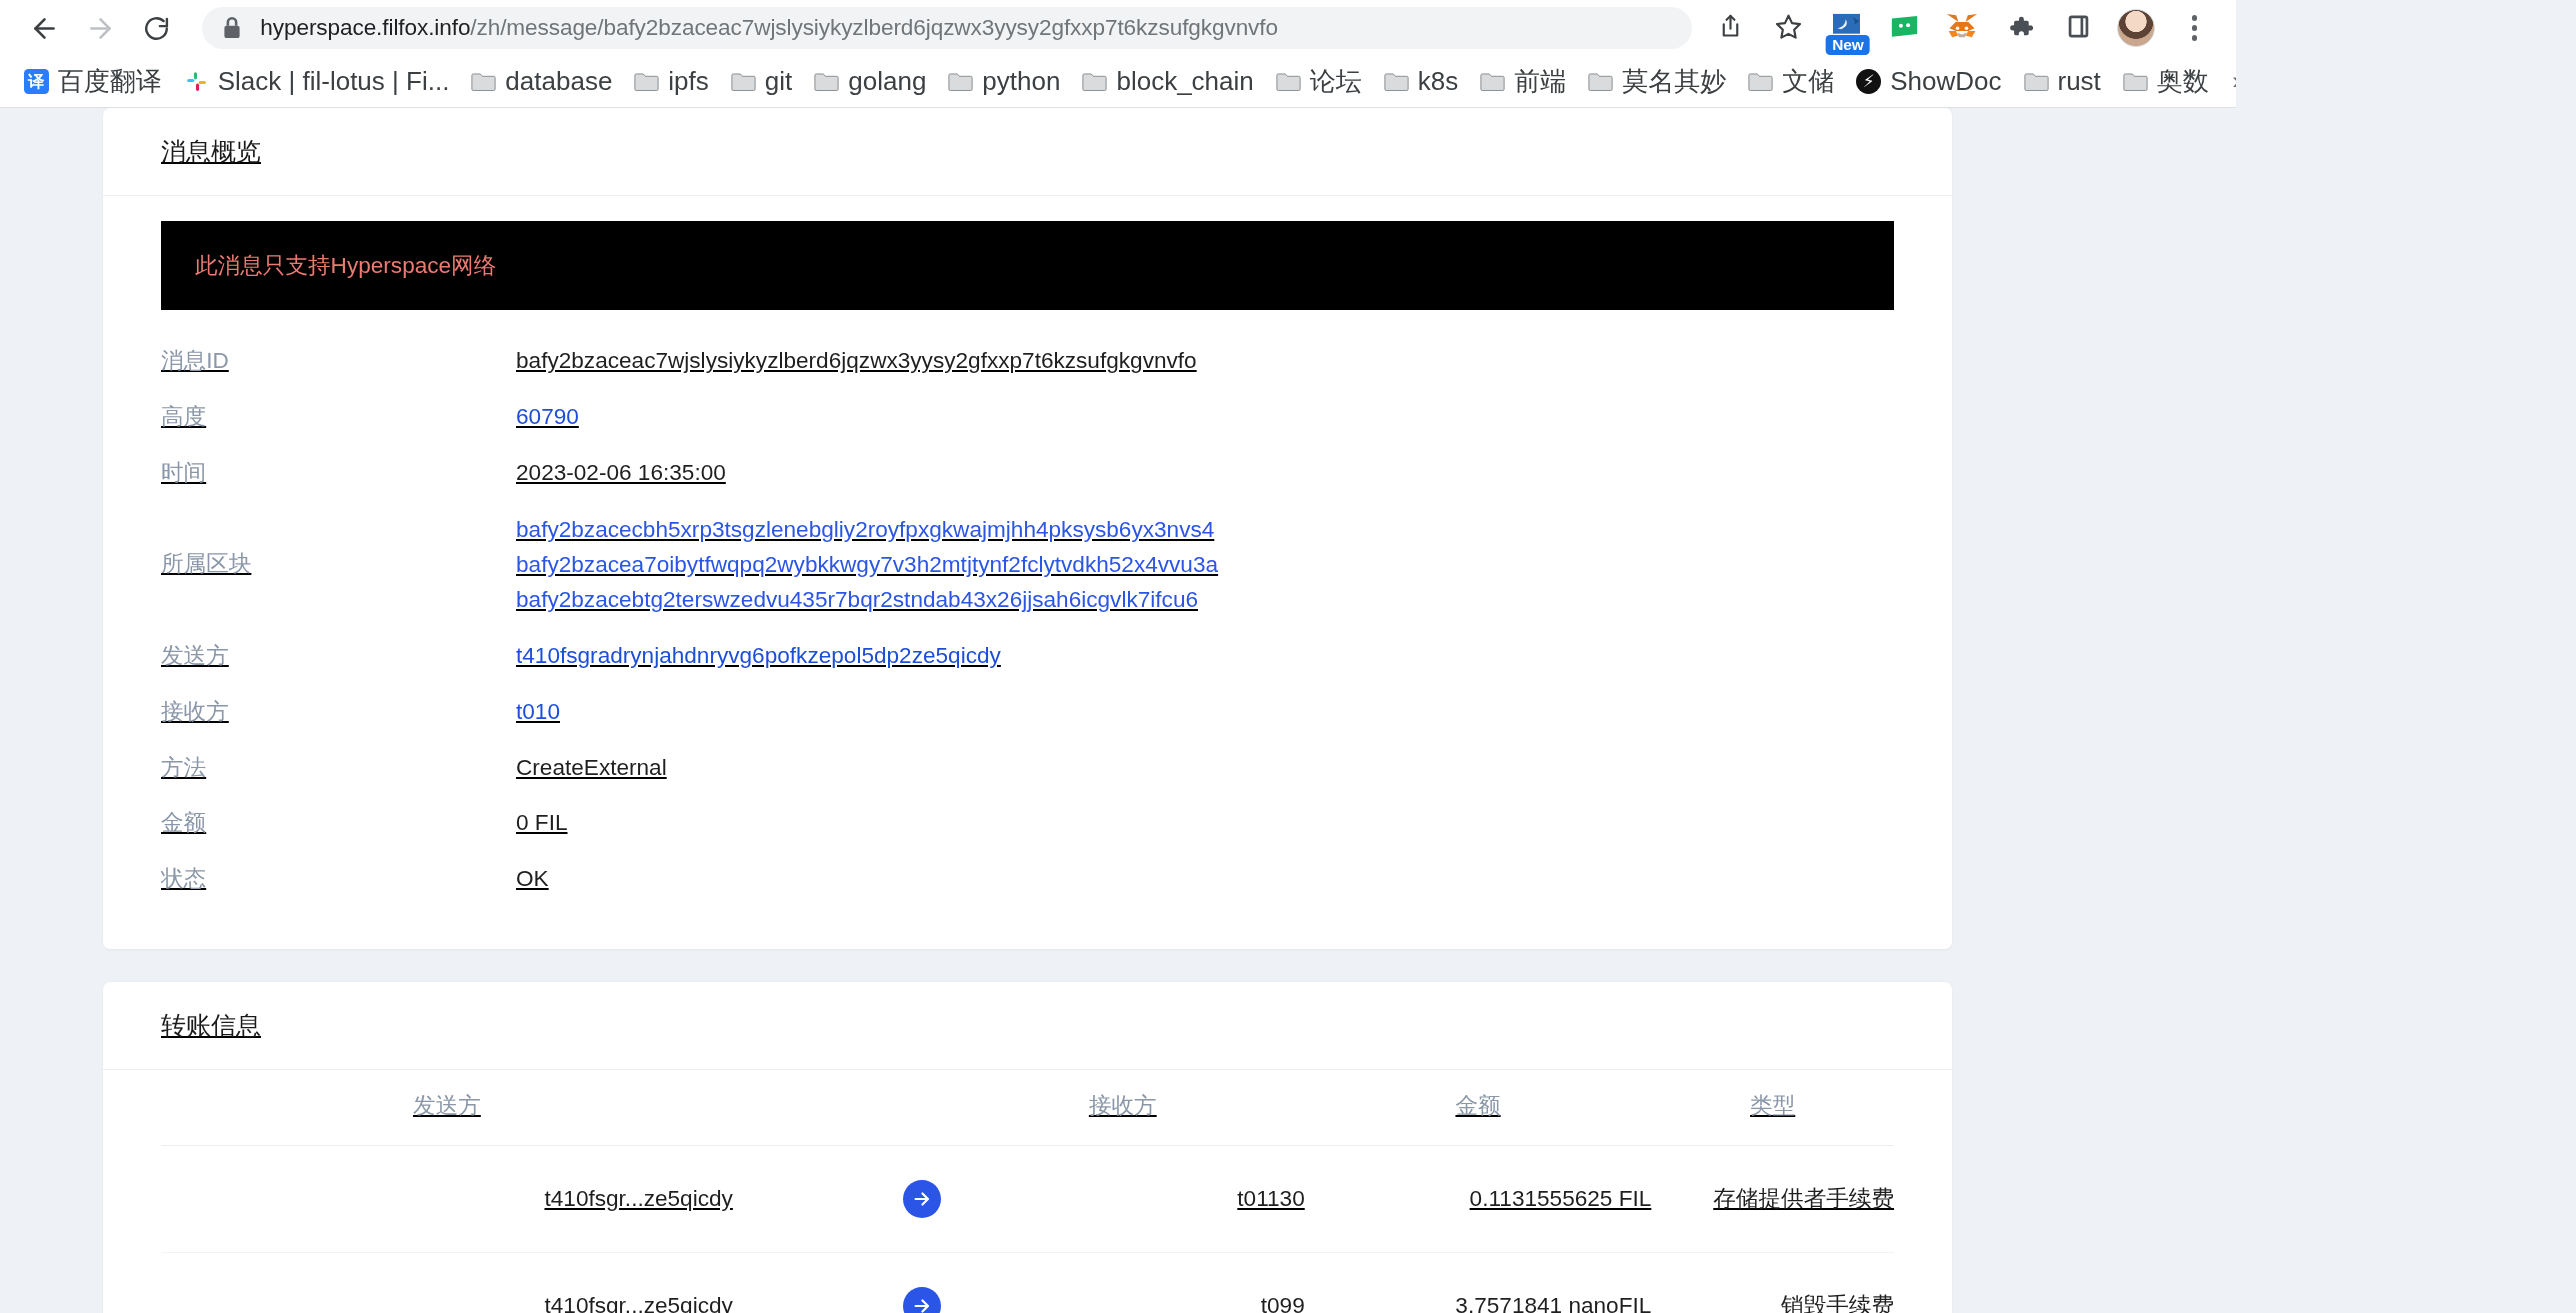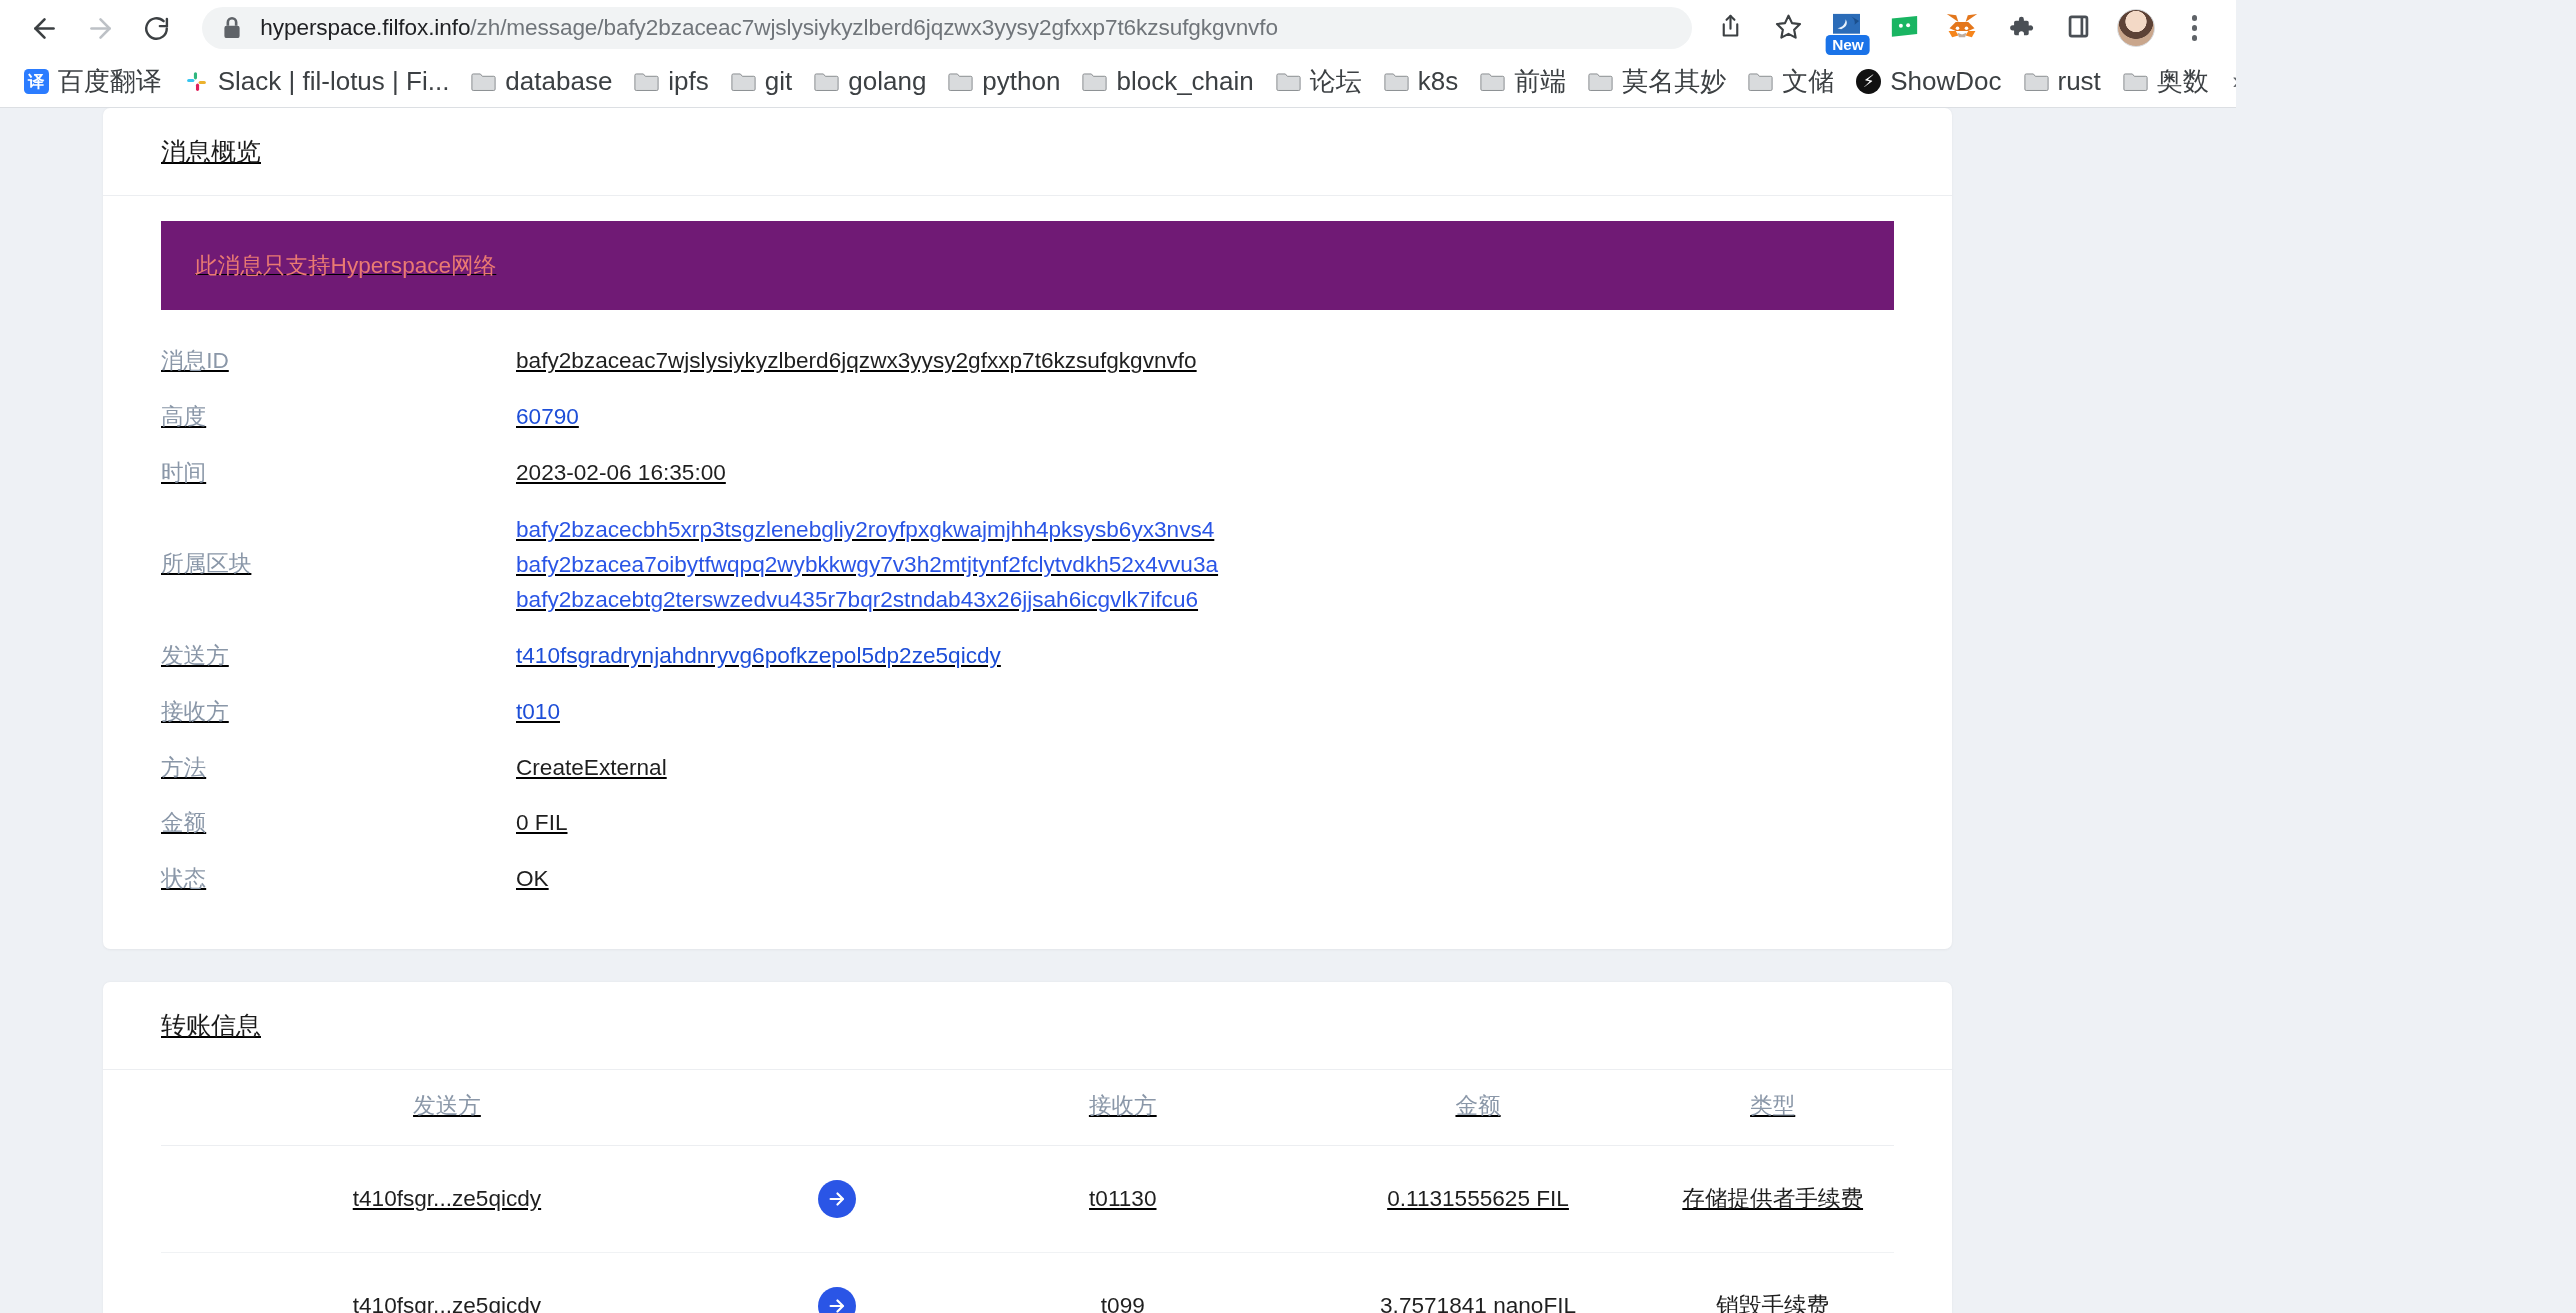--- a/index.html
+++ b/index.html
@@ -136,21 +136,21 @@
     border-bottom: 0.9px solid #eceef1;
   }
   .card-title {
     font-size: 25px;
     color: #1a1a1a;
     font-weight: normal;
   }
   .card-body { padding: 25px 58px 31px 58px; }
 
   .notice {
-    background: #701a75;
+    background: #000000;
     padding: 29px 34px;
     margin-bottom: 34px;
   }
   .notice-text { color: #ea7a72; font-size: 22.6px; }
 
   .kv-row {
     display: flex;
     align-items: center;
     margin-bottom: 22px;
   }
@@ -177,21 +177,21 @@
     color: #8a97a8;
     font-size: 22.6px;
     font-weight: normal;
     padding: 20px 0 23.5px 0;
     border-bottom: 0.9px solid #eceef1;
   }
   .tbl td {
     font-size: 22.6px;
     color: #1f1f1f;
     padding: 34px 0;
-    text-align: center;
+    text-align: right;
     border-bottom: 0.9px solid #f0f2f4;
   }
   .tbl tr:last-child td { border-bottom: none; }
   .col-from { width: 33%; }
   .col-arrow { width: 12%; }
   .col-to { width: 21%; }
   .col-amount { width: 20%; }
   .col-type { width: 14%; }
   .arrow-circle {
     width: 38px; height: 38px; border-radius: 50%;

